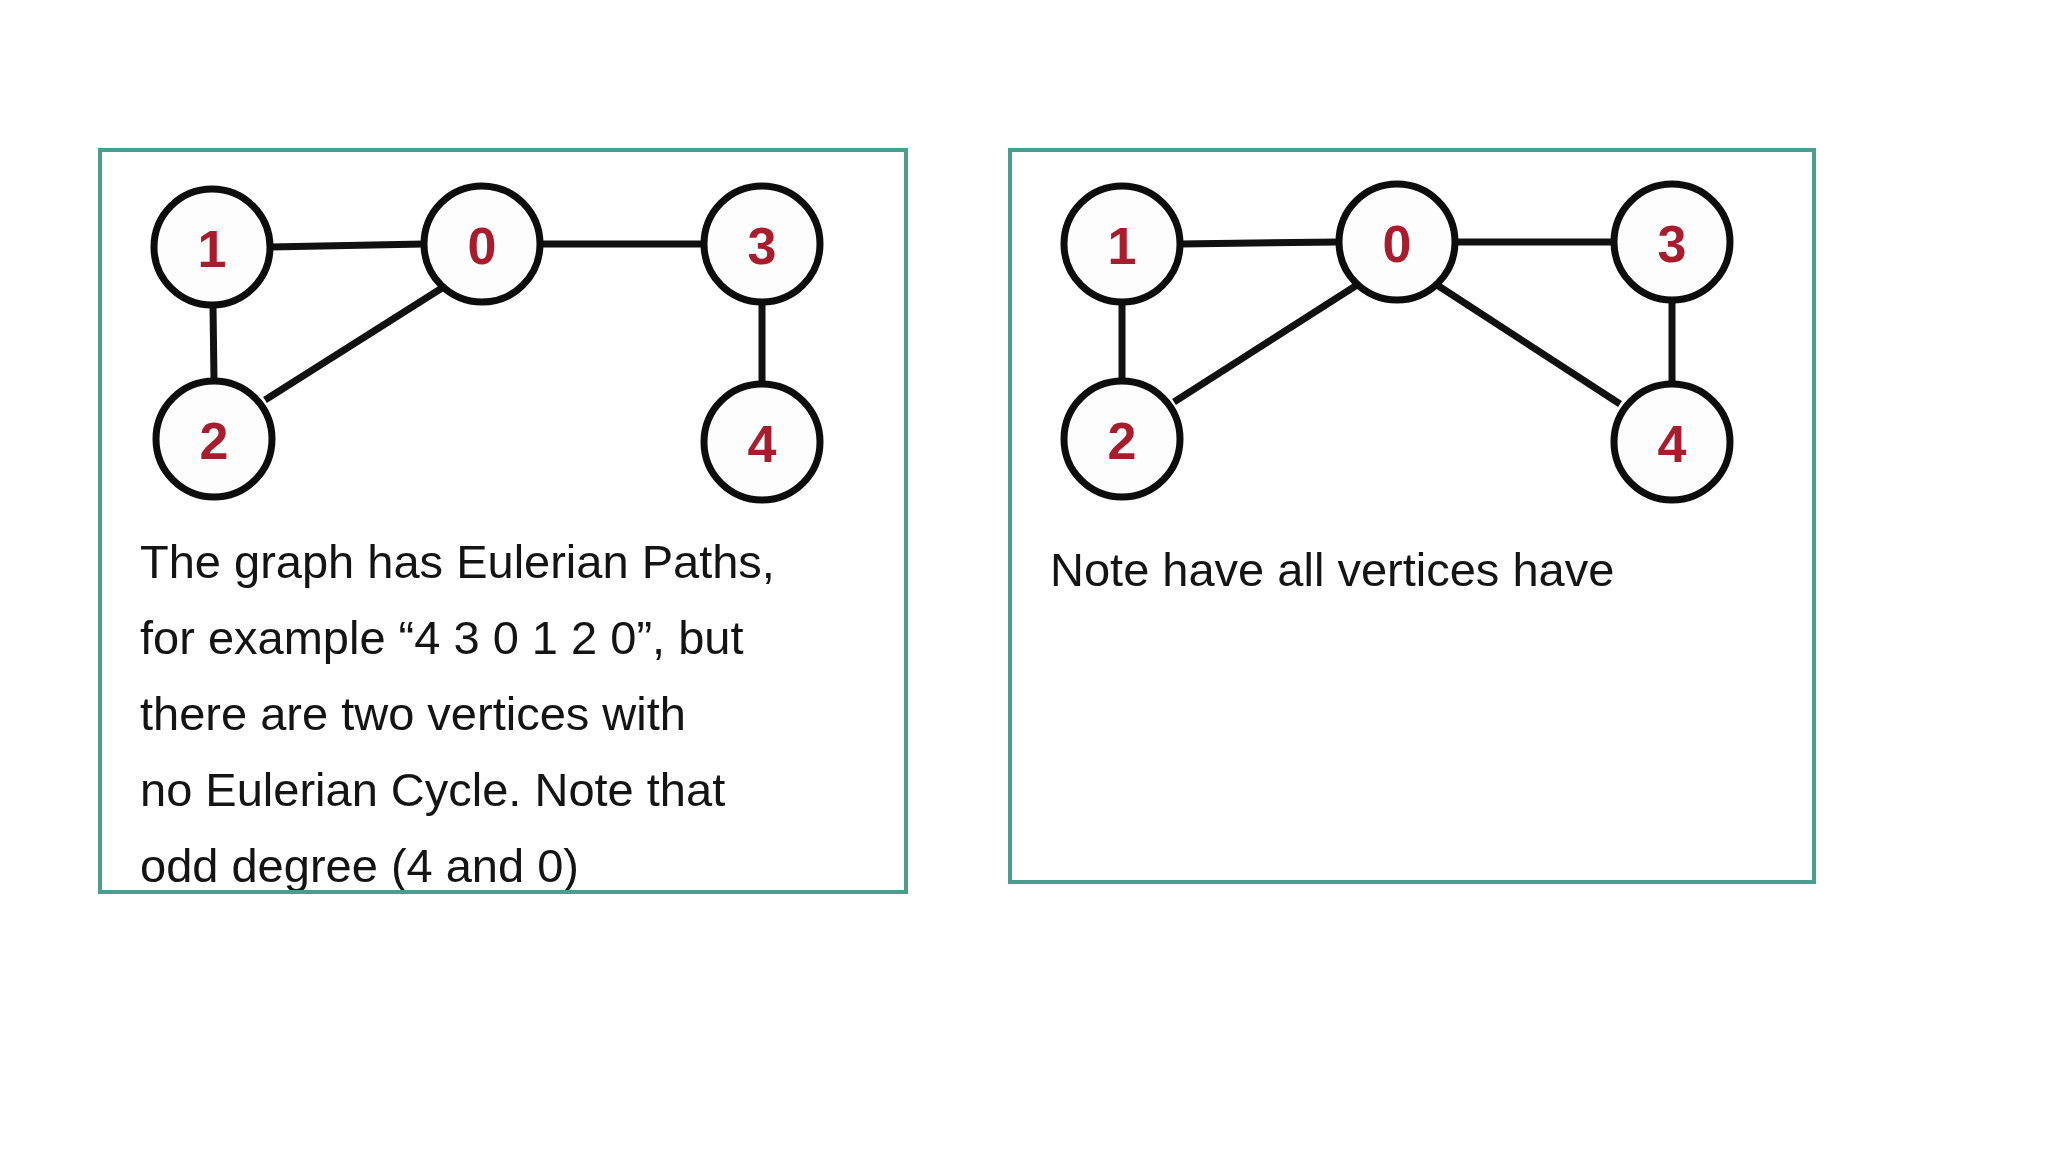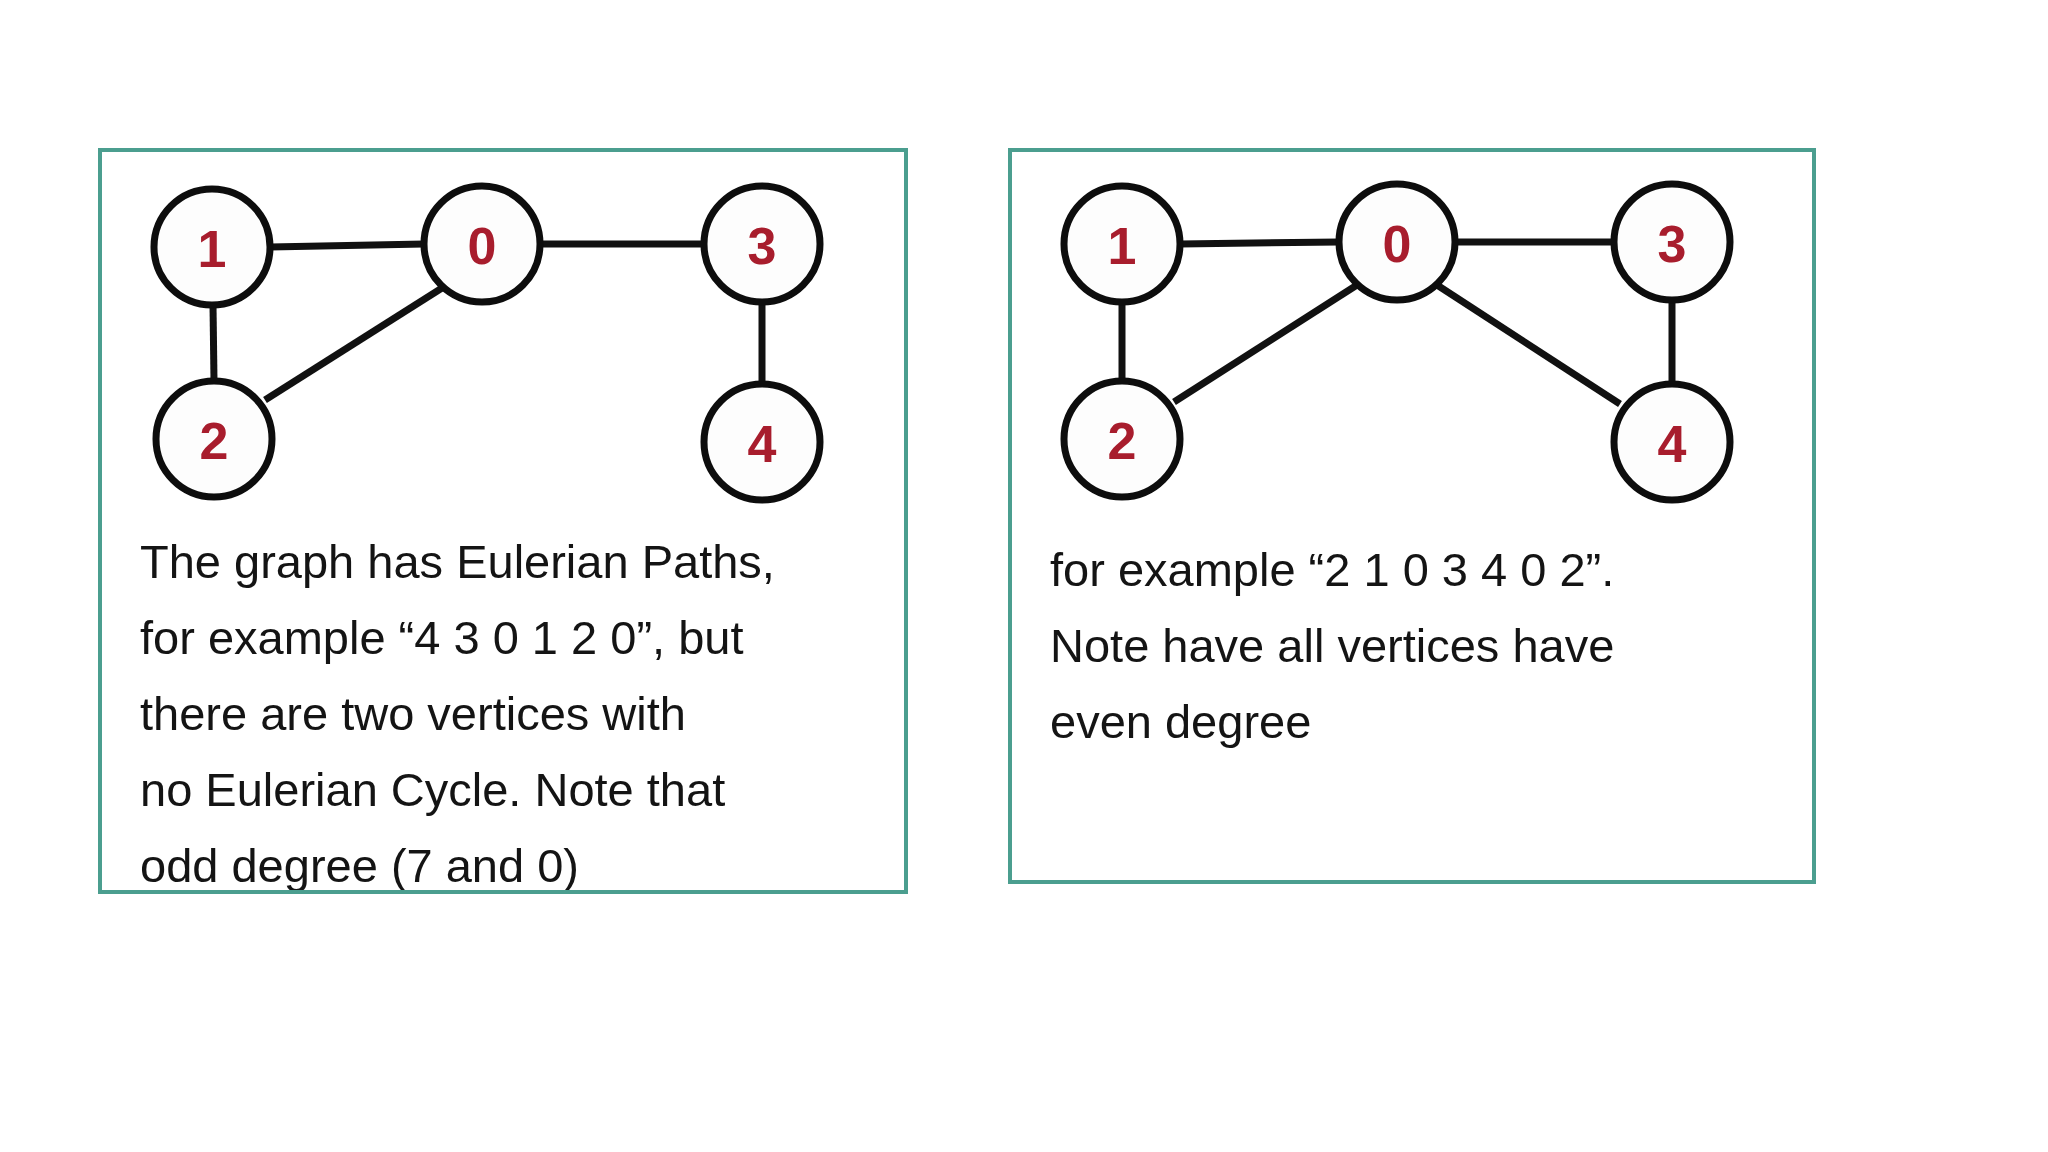--- a/index.html
+++ b/index.html
@@ -114,21 +114,21 @@
           <text class="node-label" x="660" y="292">4</text>
         </g>
       </svg>
     </div>
 
     <div class="caption" id="caption-left">
       <p>The graph has Eulerian Paths,</p>
       <p>for example “4 3 0 1 2 0”, but</p>
       <p>there are two vertices with</p>
       <p>no Eulerian Cycle. Note that</p>
-      <p class="last-line">odd degree (7 and 0)</p>
+      <p class="last-line">odd degree (4 and 0)</p>
     </div>
   </div>
 
   <div class="panel" id="panel-right">
     <div class="graph-area">
       <svg class="graph-svg" viewBox="0 0 800 375" preserveAspectRatio="none">
         <g>
           <line class="edge-line" x1="168" y1="92" x2="327" y2="90"></line>
           <line class="edge-line" x1="443" y1="90" x2="602" y2="90"></line>
           <line class="edge-line" x1="110" y1="150" x2="110" y2="229"></line>
@@ -149,19 +149,17 @@
           <circle class="node-circle" cx="110" cy="287" r="58"></circle>
           <text class="node-label" x="110" y="289">2</text>
 
           <circle class="node-circle" cx="660" cy="290" r="58"></circle>
           <text class="node-label" x="660" y="292">4</text>
         </g>
       </svg>
     </div>
 
     <div class="caption" id="caption-right">
-      <p>for example “2 1 0 3 4 0 2”.</p>
       <p>Note have all vertices have</p>
-      <p class="last-line">even degree</p>
     </div>
   </div>
 
 </div>
 
 </body></html>

